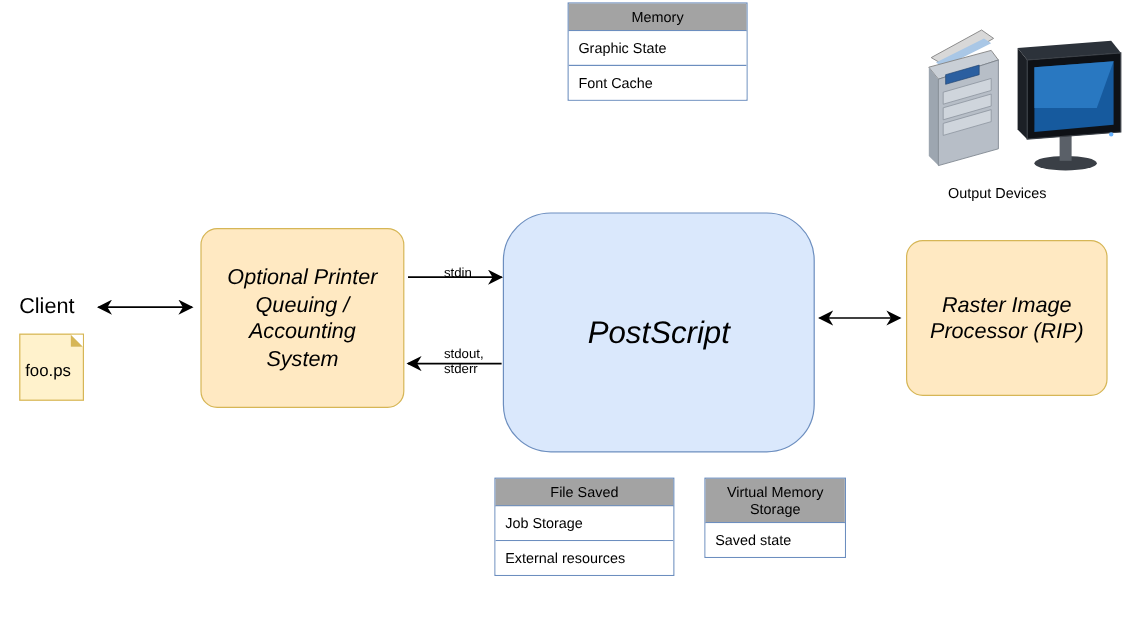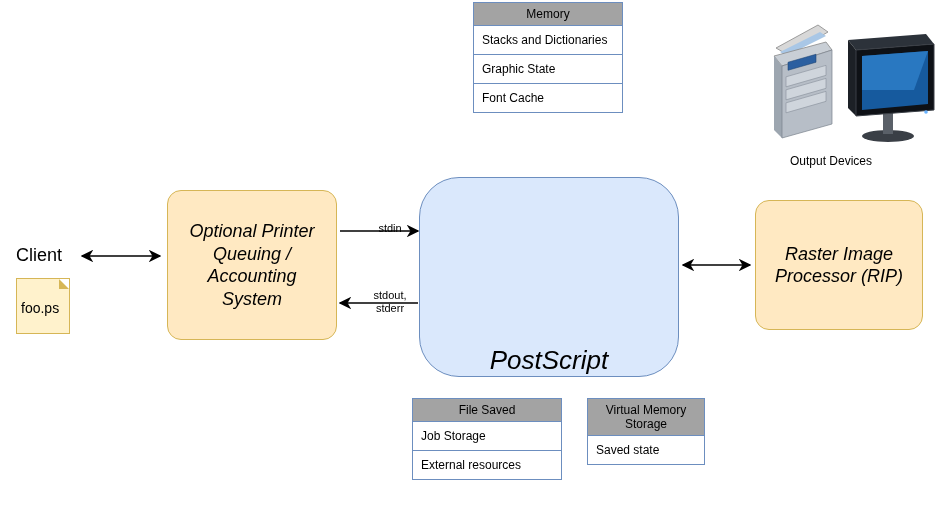--- a/index.html
+++ b/index.html
@@ -45,21 +45,20 @@
     justify-content: center;
     text-align: center;
     font-size: 18px;
     line-height: 1.25;
     font-style: italic;
   }
   .yellow { background: #ffe9c2; border: 1px solid #d6b656; }
   .blue-big {
     background: #dae8fc; border: 1px solid #6c8ebf;
     border-radius: 40px;
-    align-items: flex-end;
   }
 
   .queuing {
     left: 167px; top: 190px;
     width: 170px; height: 150px;
   }
   .postscript {
     left: 419px; top: 177px;
     width: 260px; height: 200px;
     font-size: 26px;
@@ -113,21 +112,21 @@
     width: 68px; height: 125px;
   }
   .monitor-ico {
     left: 840px; top: 30px;
     width: 100px; height: 115px;
   }
 
   
   .arrow-label {
     font-size: 11px;
-    text-align: center;
+    text-align: left;
     line-height: 1.15;
   }
   .stdin-label { left: 370px; top: 222px; width: 40px; }
   .stdout-label { left: 370px; top: 289px; width: 40px; }
 
   
   svg.arrows {
     position: absolute;
     left: 0; top: 0;
     width: 950px; height: 521px;
@@ -151,21 +150,20 @@
 <div class="abs block blue-big postscript">
   <span>PostScript</span>
 </div>
 
 <div class="abs block yellow rip">
   <span style="padding:0 18px;">Raster Image Processor (RIP)</span>
 </div>
 
 <div class="abs tbl memory-tbl">
   <div class="hdr">Memory</div>
-  <div class="cell">Stacks and Dictionaries</div>
   <div class="cell">Graphic State</div>
   <div class="cell">Font Cache</div>
 </div>
 
 <div class="abs tbl fs-tbl">
   <div class="hdr">File Saved</div>
   <div class="cell">Job Storage</div>
   <div class="cell">External resources</div>
 </div>
 

